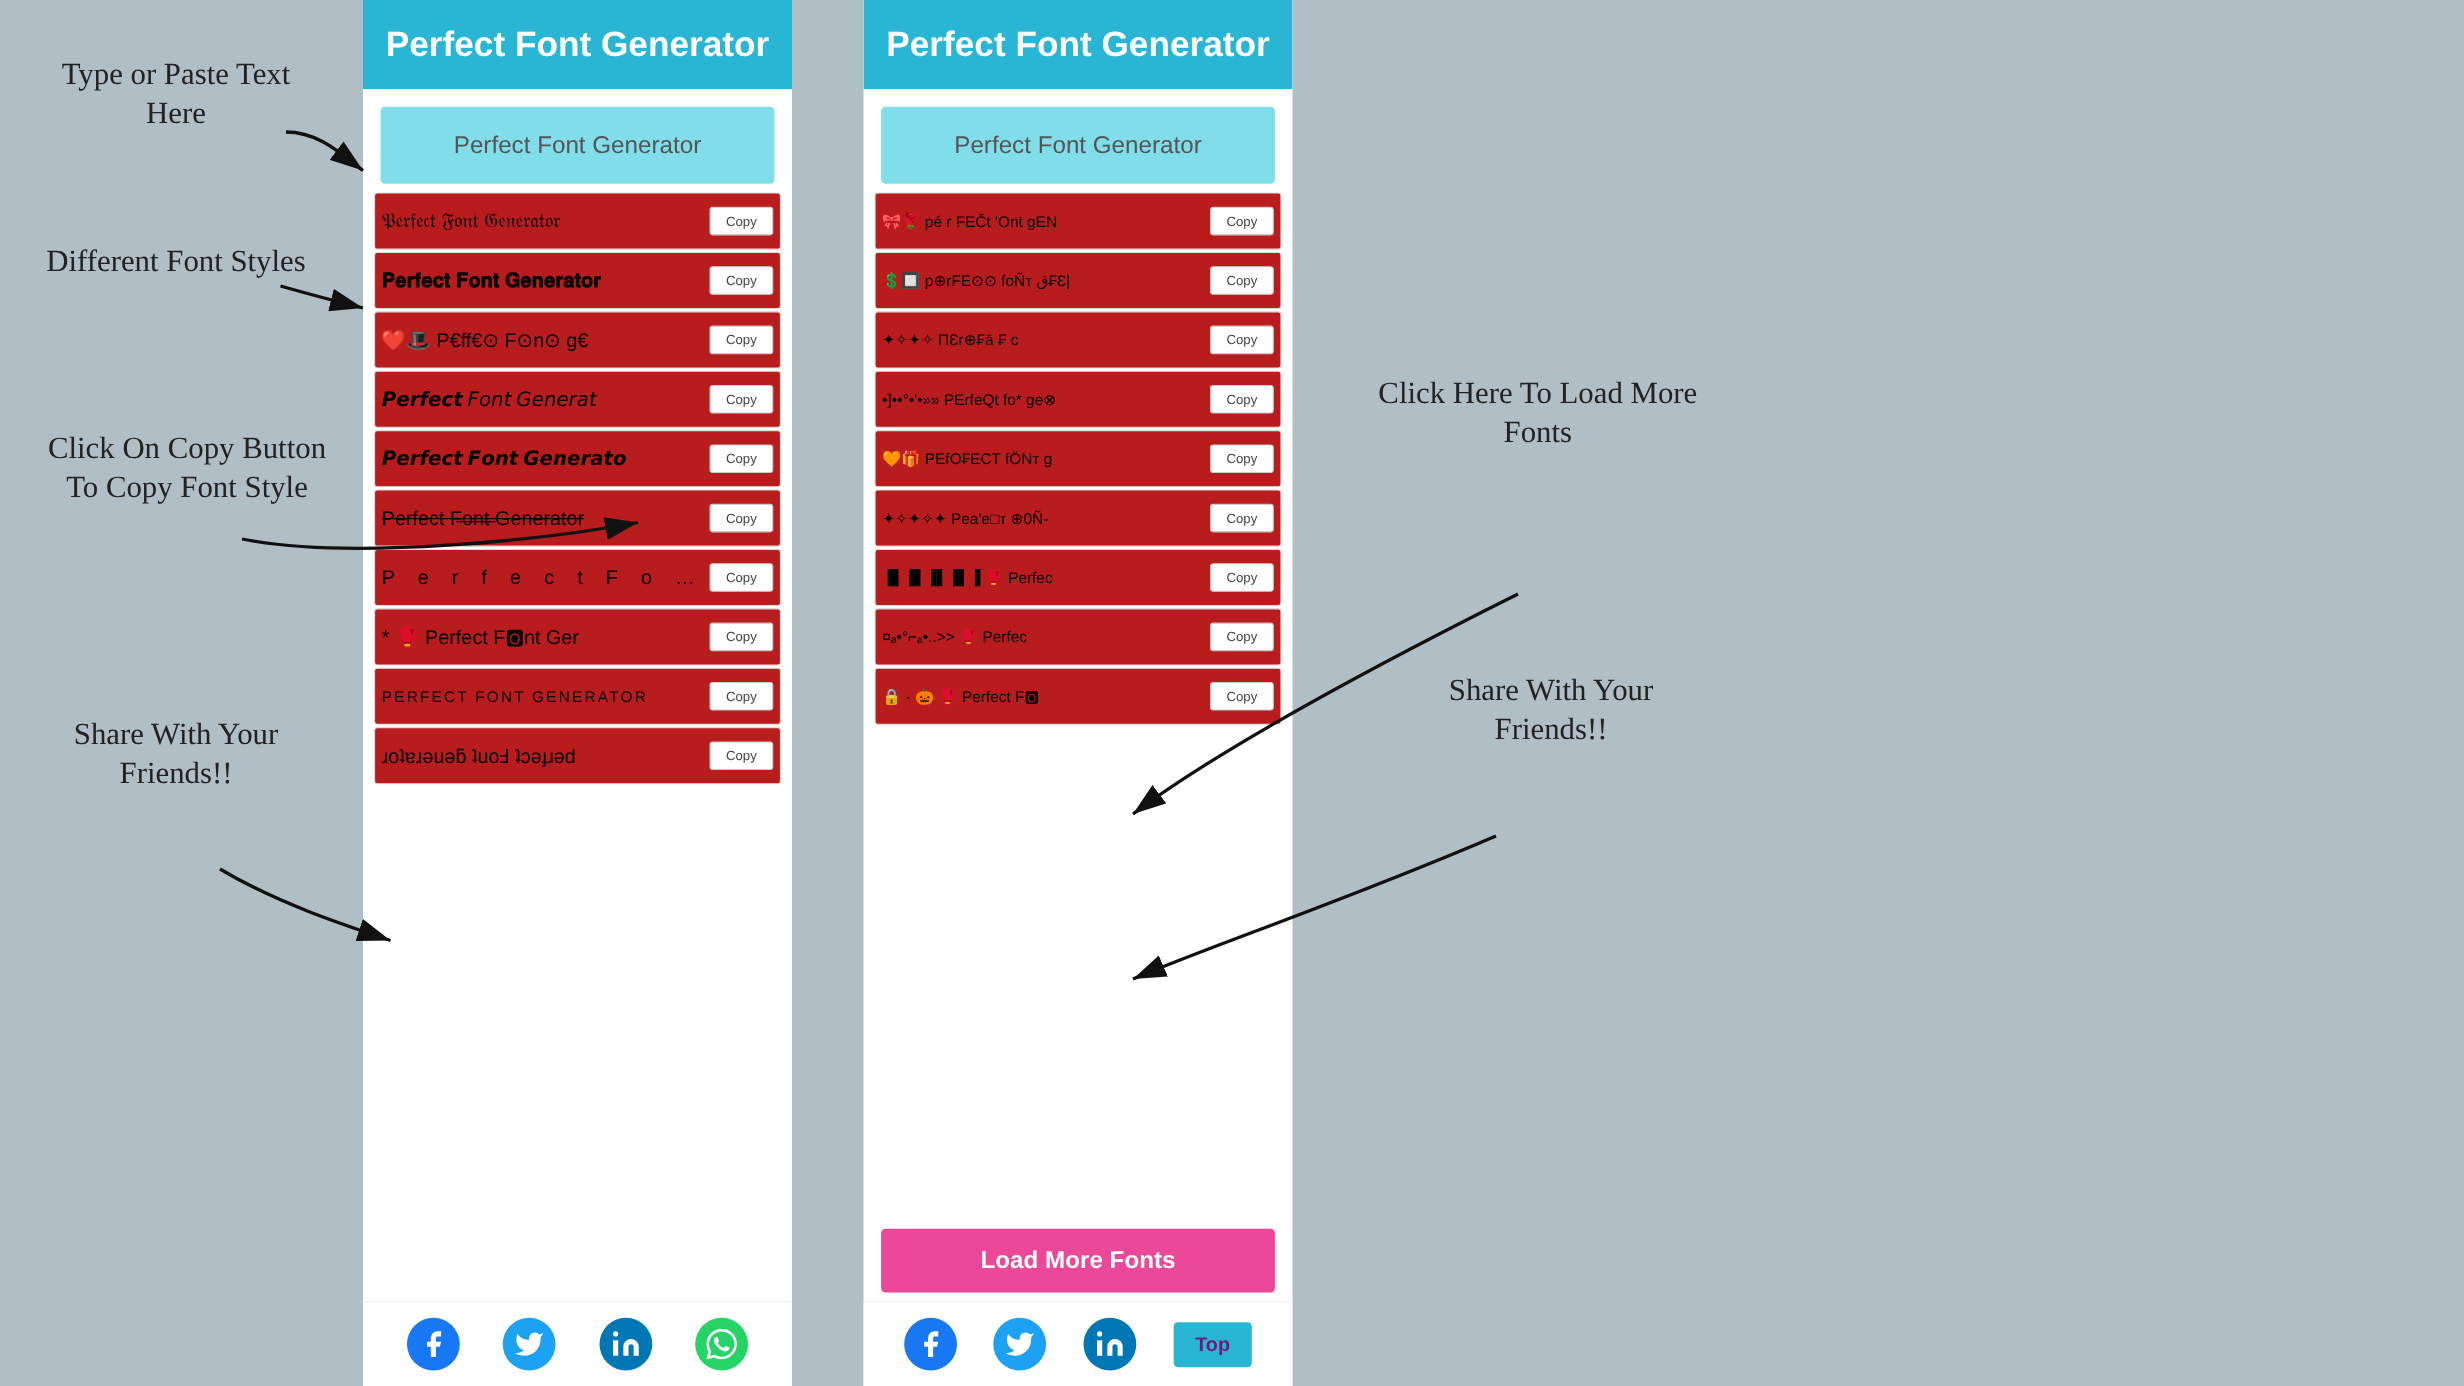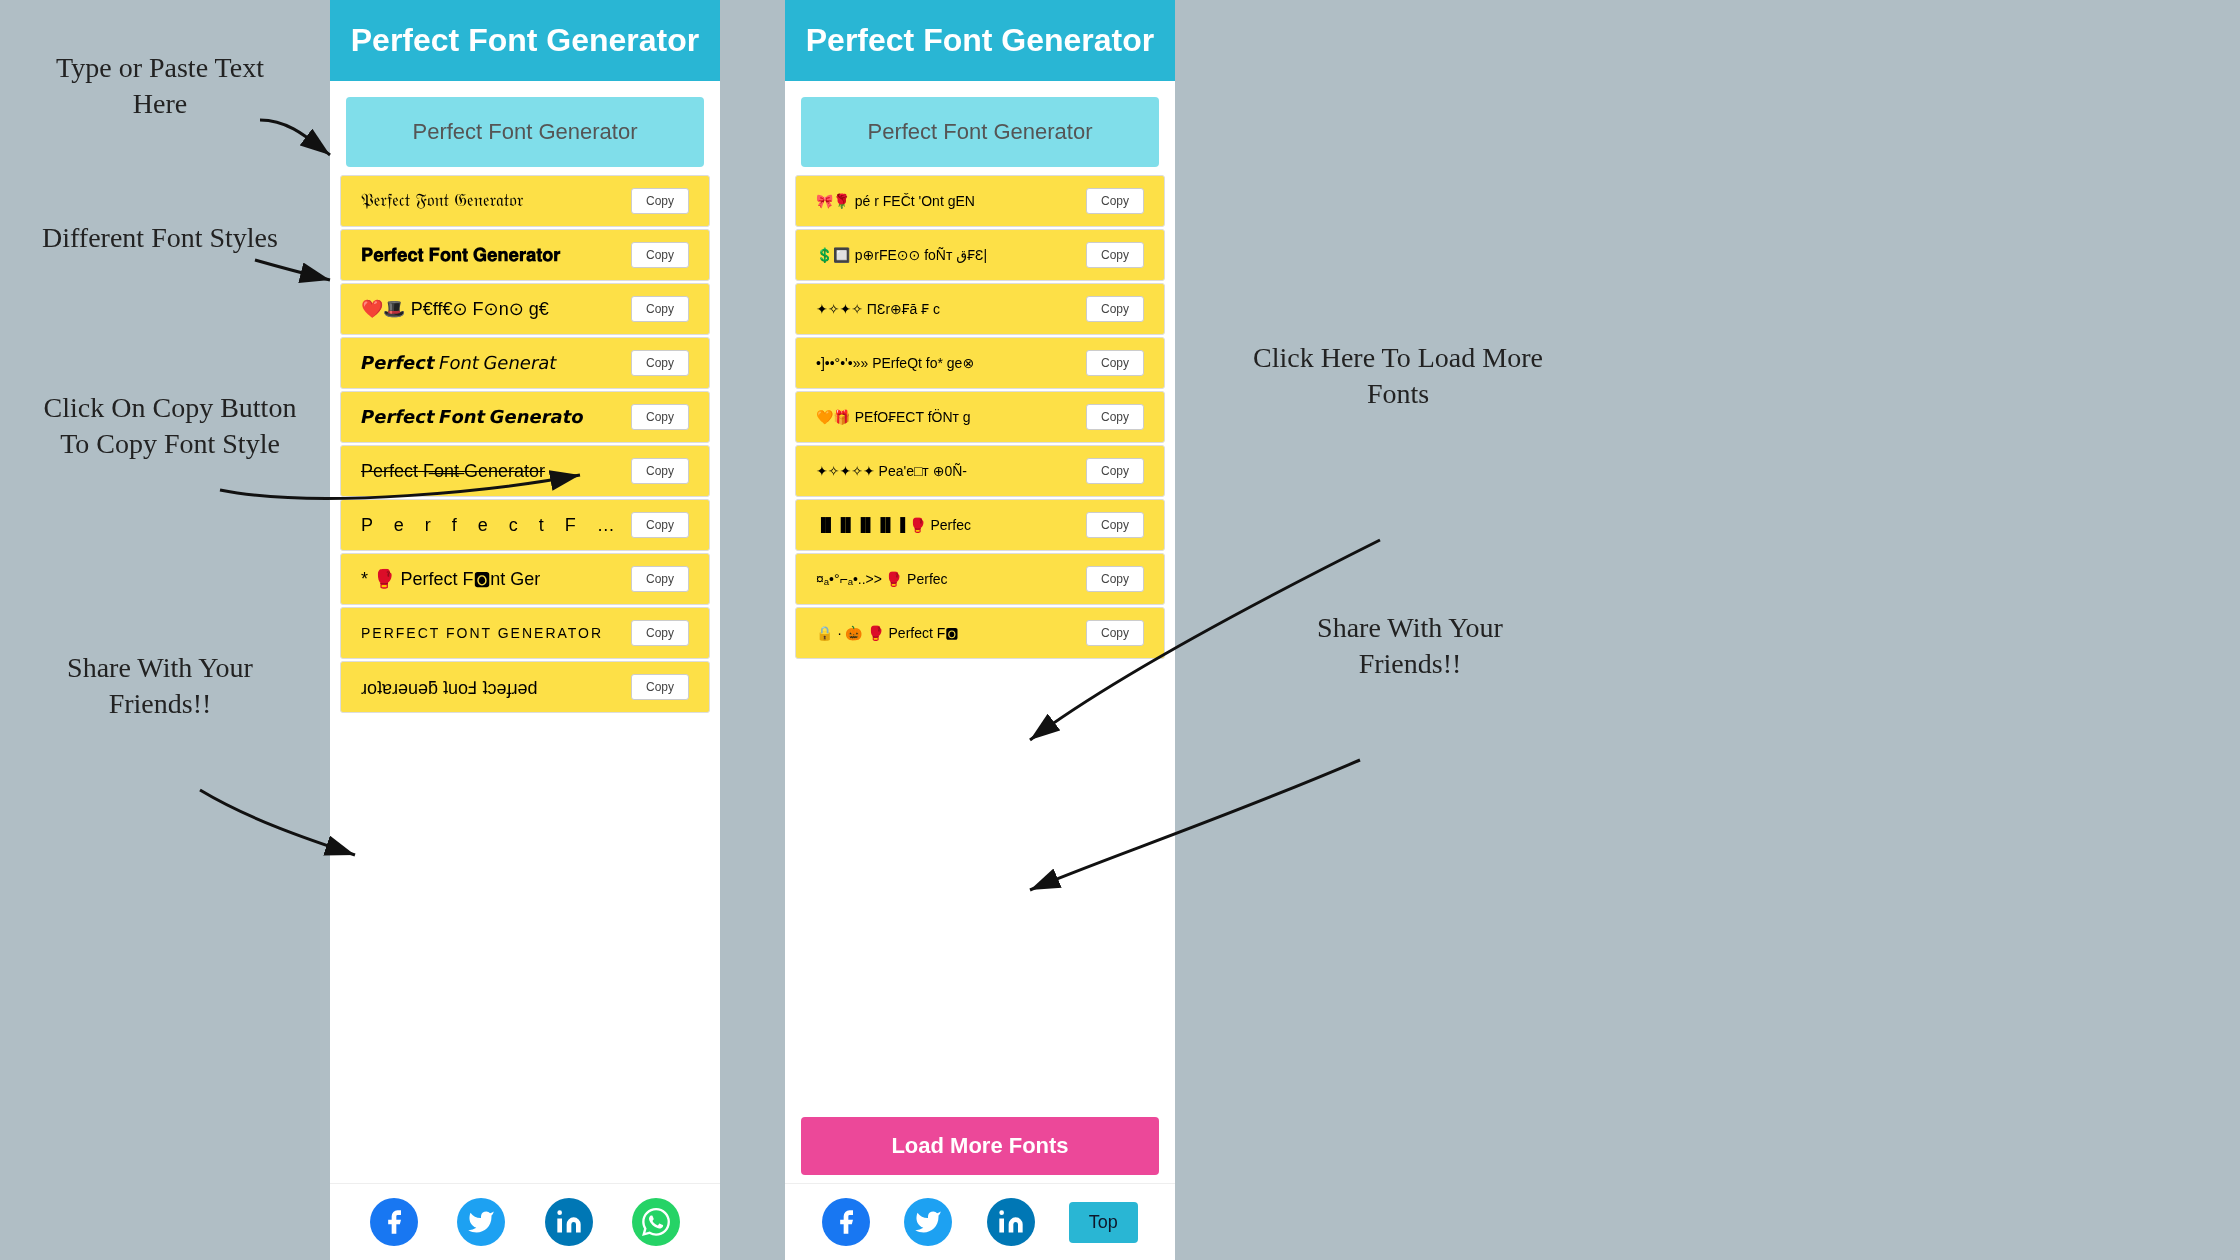--- a/index.html
+++ b/index.html
@@ -79,23 +79,23 @@
       padding: 0 10px;
       display: flex;
       flex-direction: column;
       gap: 2px;
     }
 
     .font-row {
       display: flex;
       align-items: center;
       border: 1px solid #ddd;
-      background: #fde047;
+      background: #b91c1c;
       border-radius: 3px;
-      padding: 2px 20px;
+      padding: 2px 6px;
       min-height: 52px;
     }
 
     .font-text {
       flex: 1;
       font-size: 18px;
       overflow: hidden;
       white-space: nowrap;
       text-overflow: ellipsis;
       padding-right: 4px;
@@ -146,26 +146,26 @@
       padding: 16px 30px;
       font-size: 22px;
       font-weight: bold;
       cursor: pointer;
       margin: 8px 16px;
       text-align: center;
     }
 
     .top-btn {
       background: #29b6d4;
-      color: #0f172a;
+      color: #701a75;
       border: none;
       border-radius: 4px;
       padding: 10px 20px;
       font-size: 18px;
-      font-weight: normal;
+      font-weight: bold;
       cursor: pointer;
     }
 
     
     .f-blackletter { font-family: 'UnifrakturMaguntia', 'Old English Text MT', serif; }
     .f-bold { font-weight: bold; }
     .f-italic { font-style: italic; }
     .f-spaced { letter-spacing: 8px; }
     .f-small { font-size: 14px; }
     .f-upper { text-transform: uppercase; font-size: 14px; letter-spacing: 2px; }

